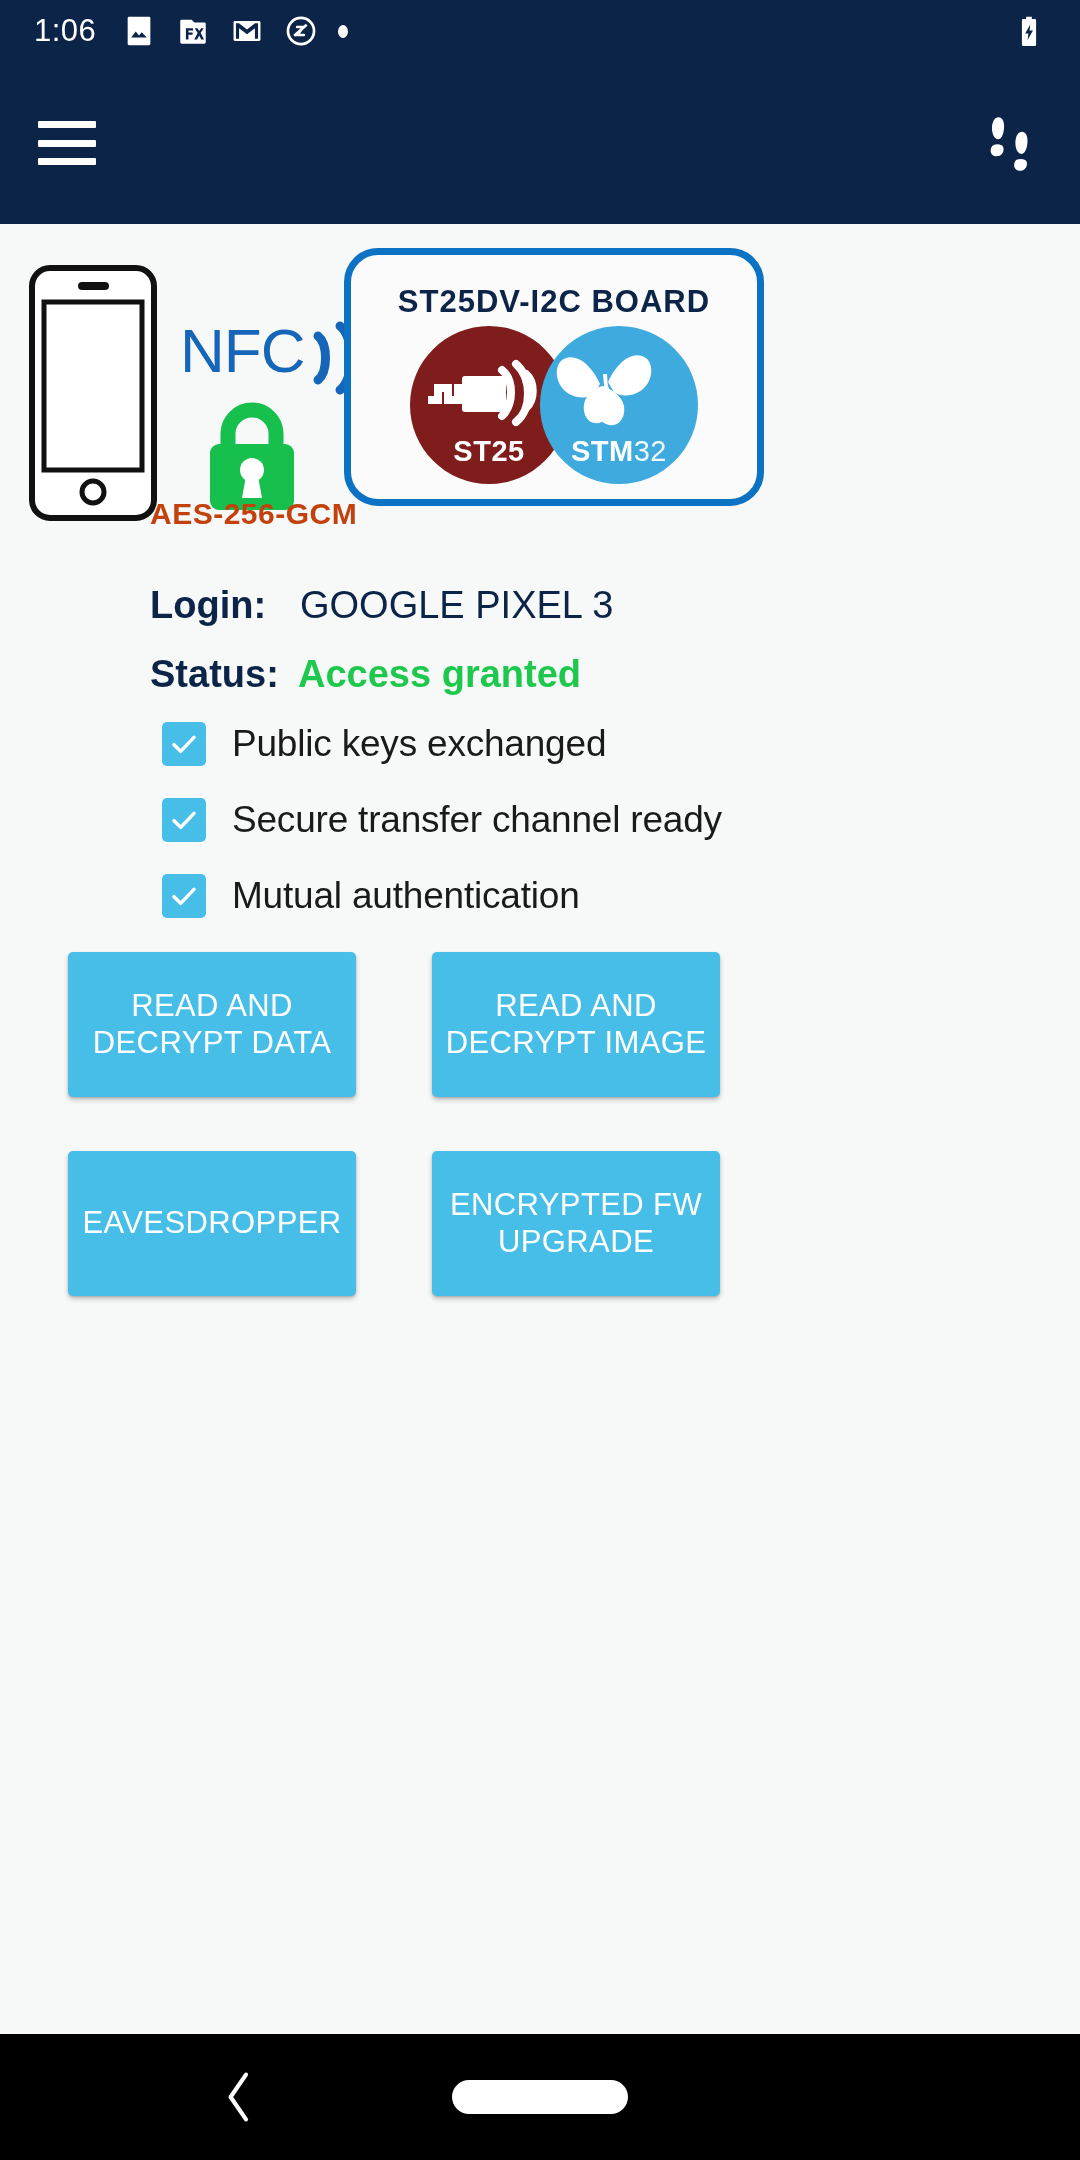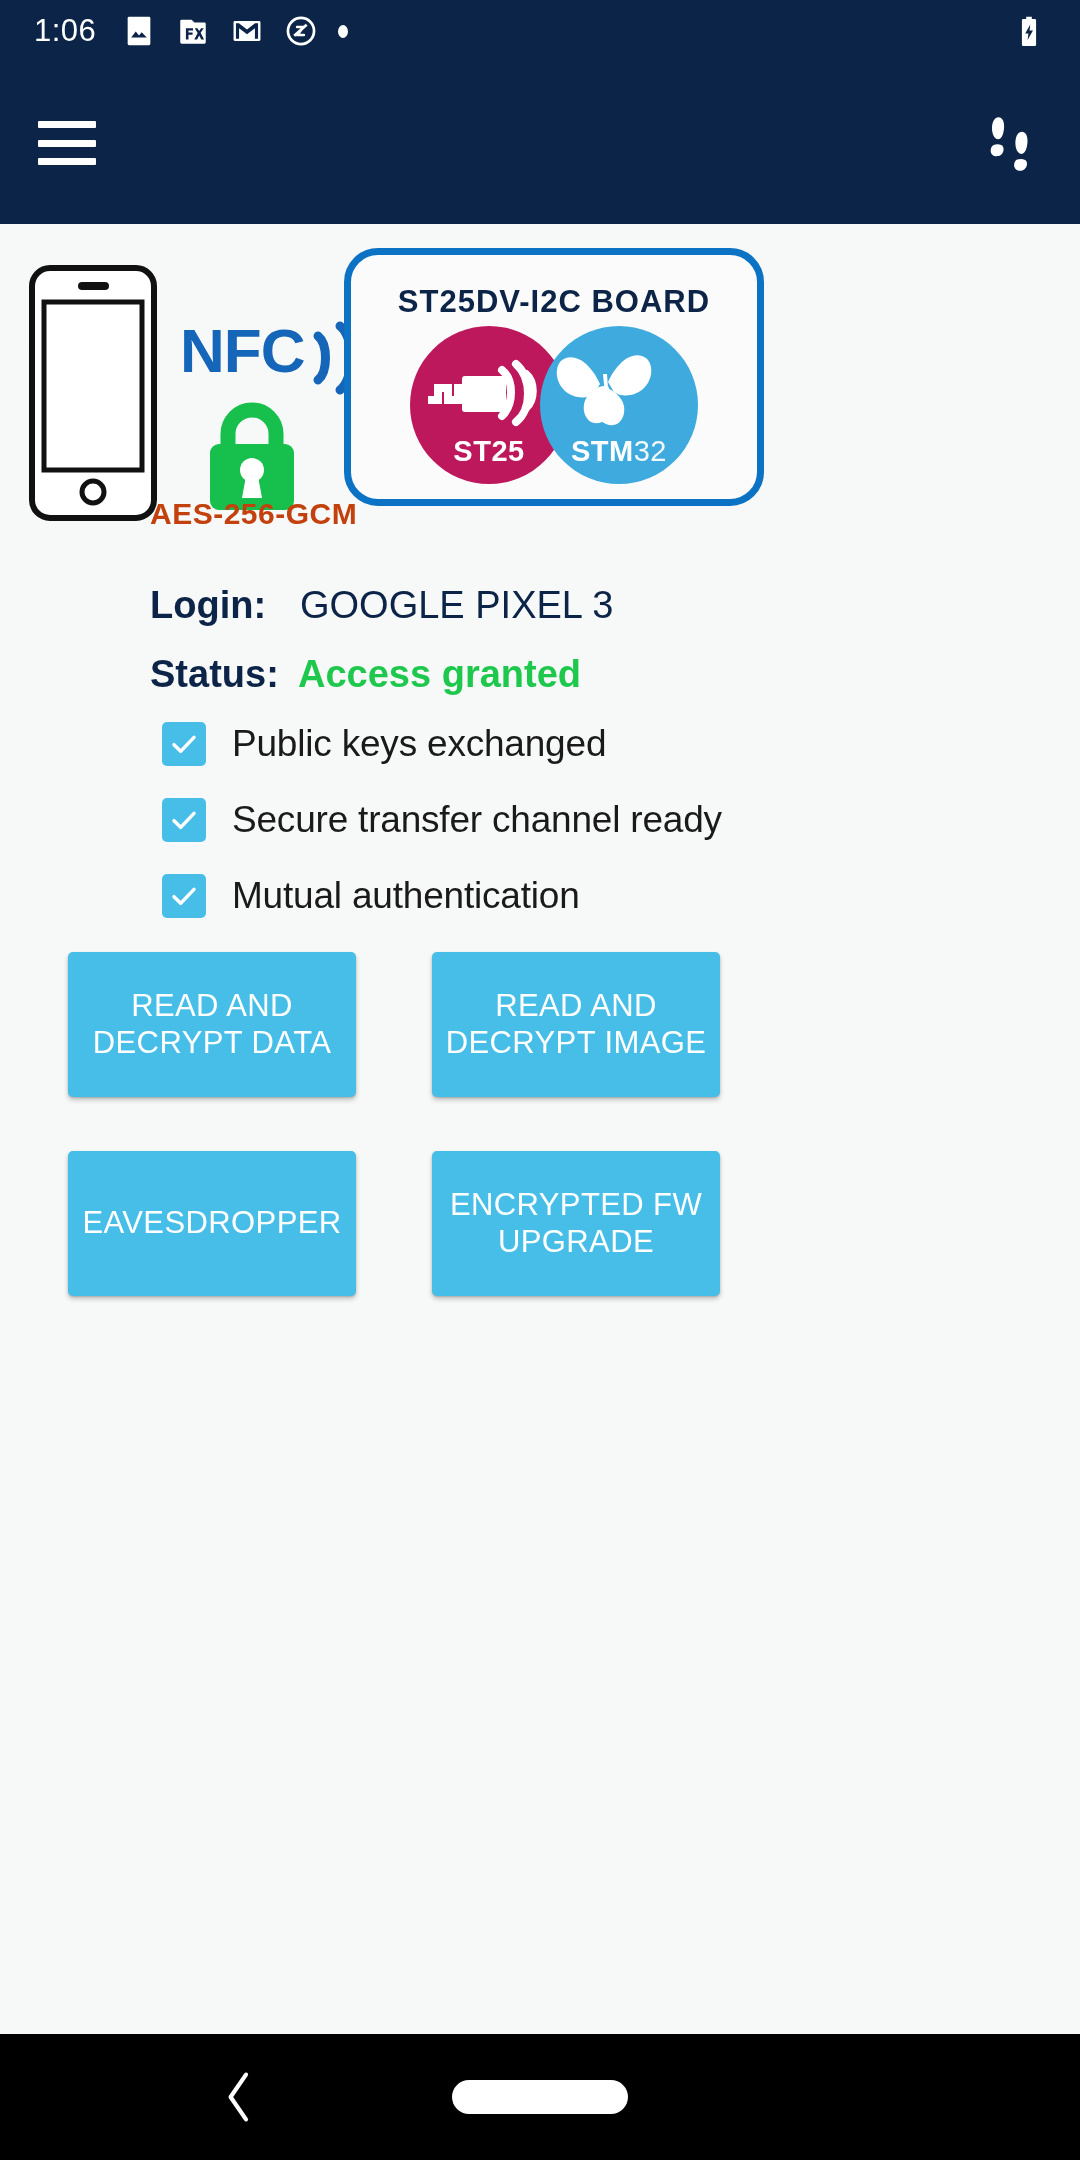--- a/index.html
+++ b/index.html
@@ -28,36 +28,36 @@
     justify-content:space-between; padding:0 38px;
   }
   .hamburger { width:58px; height:44px; display:flex; flex-direction:column; justify-content:space-between; cursor:pointer; }
   .hamburger span { display:block; height:7px; background:#fff; border-radius:1px; }
   .footprints { width:66px; height:72px; }
 
   
   .hero { position:relative; height:320px; margin-top:18px; }
   .phone-outline { position:absolute; left:28px; top:22px; }
   .nfc-group { position:absolute; left:180px; top:78px; }
-  .nfc-word { font-size:62px; font-weight:700; color:#1565b8; letter-spacing:-1px; line-height:1; }
+  .nfc-word { font-size:62px; font-weight:400; color:#1565b8; letter-spacing:-1px; line-height:1; }
   .aes-label {
     position:absolute; left:150px; top:255px; font-size:30px; font-weight:700;
     color:#c2410c; letter-spacing:0.5px; white-space:nowrap;
   }
   .board-card {
     position:absolute; left:344px; top:6px; width:420px; height:258px;
     border:7px solid #0b72c4; border-radius:34px; background:#fbfbfb;
     display:flex; flex-direction:column; align-items:center; padding-top:29px;
   }
   .board-title {
     font-size:31px; font-weight:700; color:#0b2447; letter-spacing:1px;
   }
   .logos { display:flex; align-items:center; margin-top:6px; }
   .logo-circle { width:158px; height:158px; border-radius:50%; position:relative; display:flex; align-items:flex-end; justify-content:center; }
-  .logo-st25 { background:#be185d; }
+  .logo-st25 { background:#7f1d1d; }
   .logo-stm32 { background:#3faadd; margin-left:-28px; }
   .logo-text { position:absolute; bottom:16px; font-size:29px; font-weight:700; color:#fff; letter-spacing:0.5px; }
   .logo-text .thin { font-weight:400; opacity:.92; }
 
   
   .info { margin:22px 0 0 150px; }
   .info-row { display:flex; align-items:baseline; margin-bottom:26px; }
   .info-label { font-size:38px; font-weight:700; color:#0b2447; min-width:134px; }
   .info-value { font-size:38px; font-weight:400; color:#0b2447; margin-left:16px; }
   .info-value.ok { color:#1ec84d; font-weight:700; margin-left:14px; }

